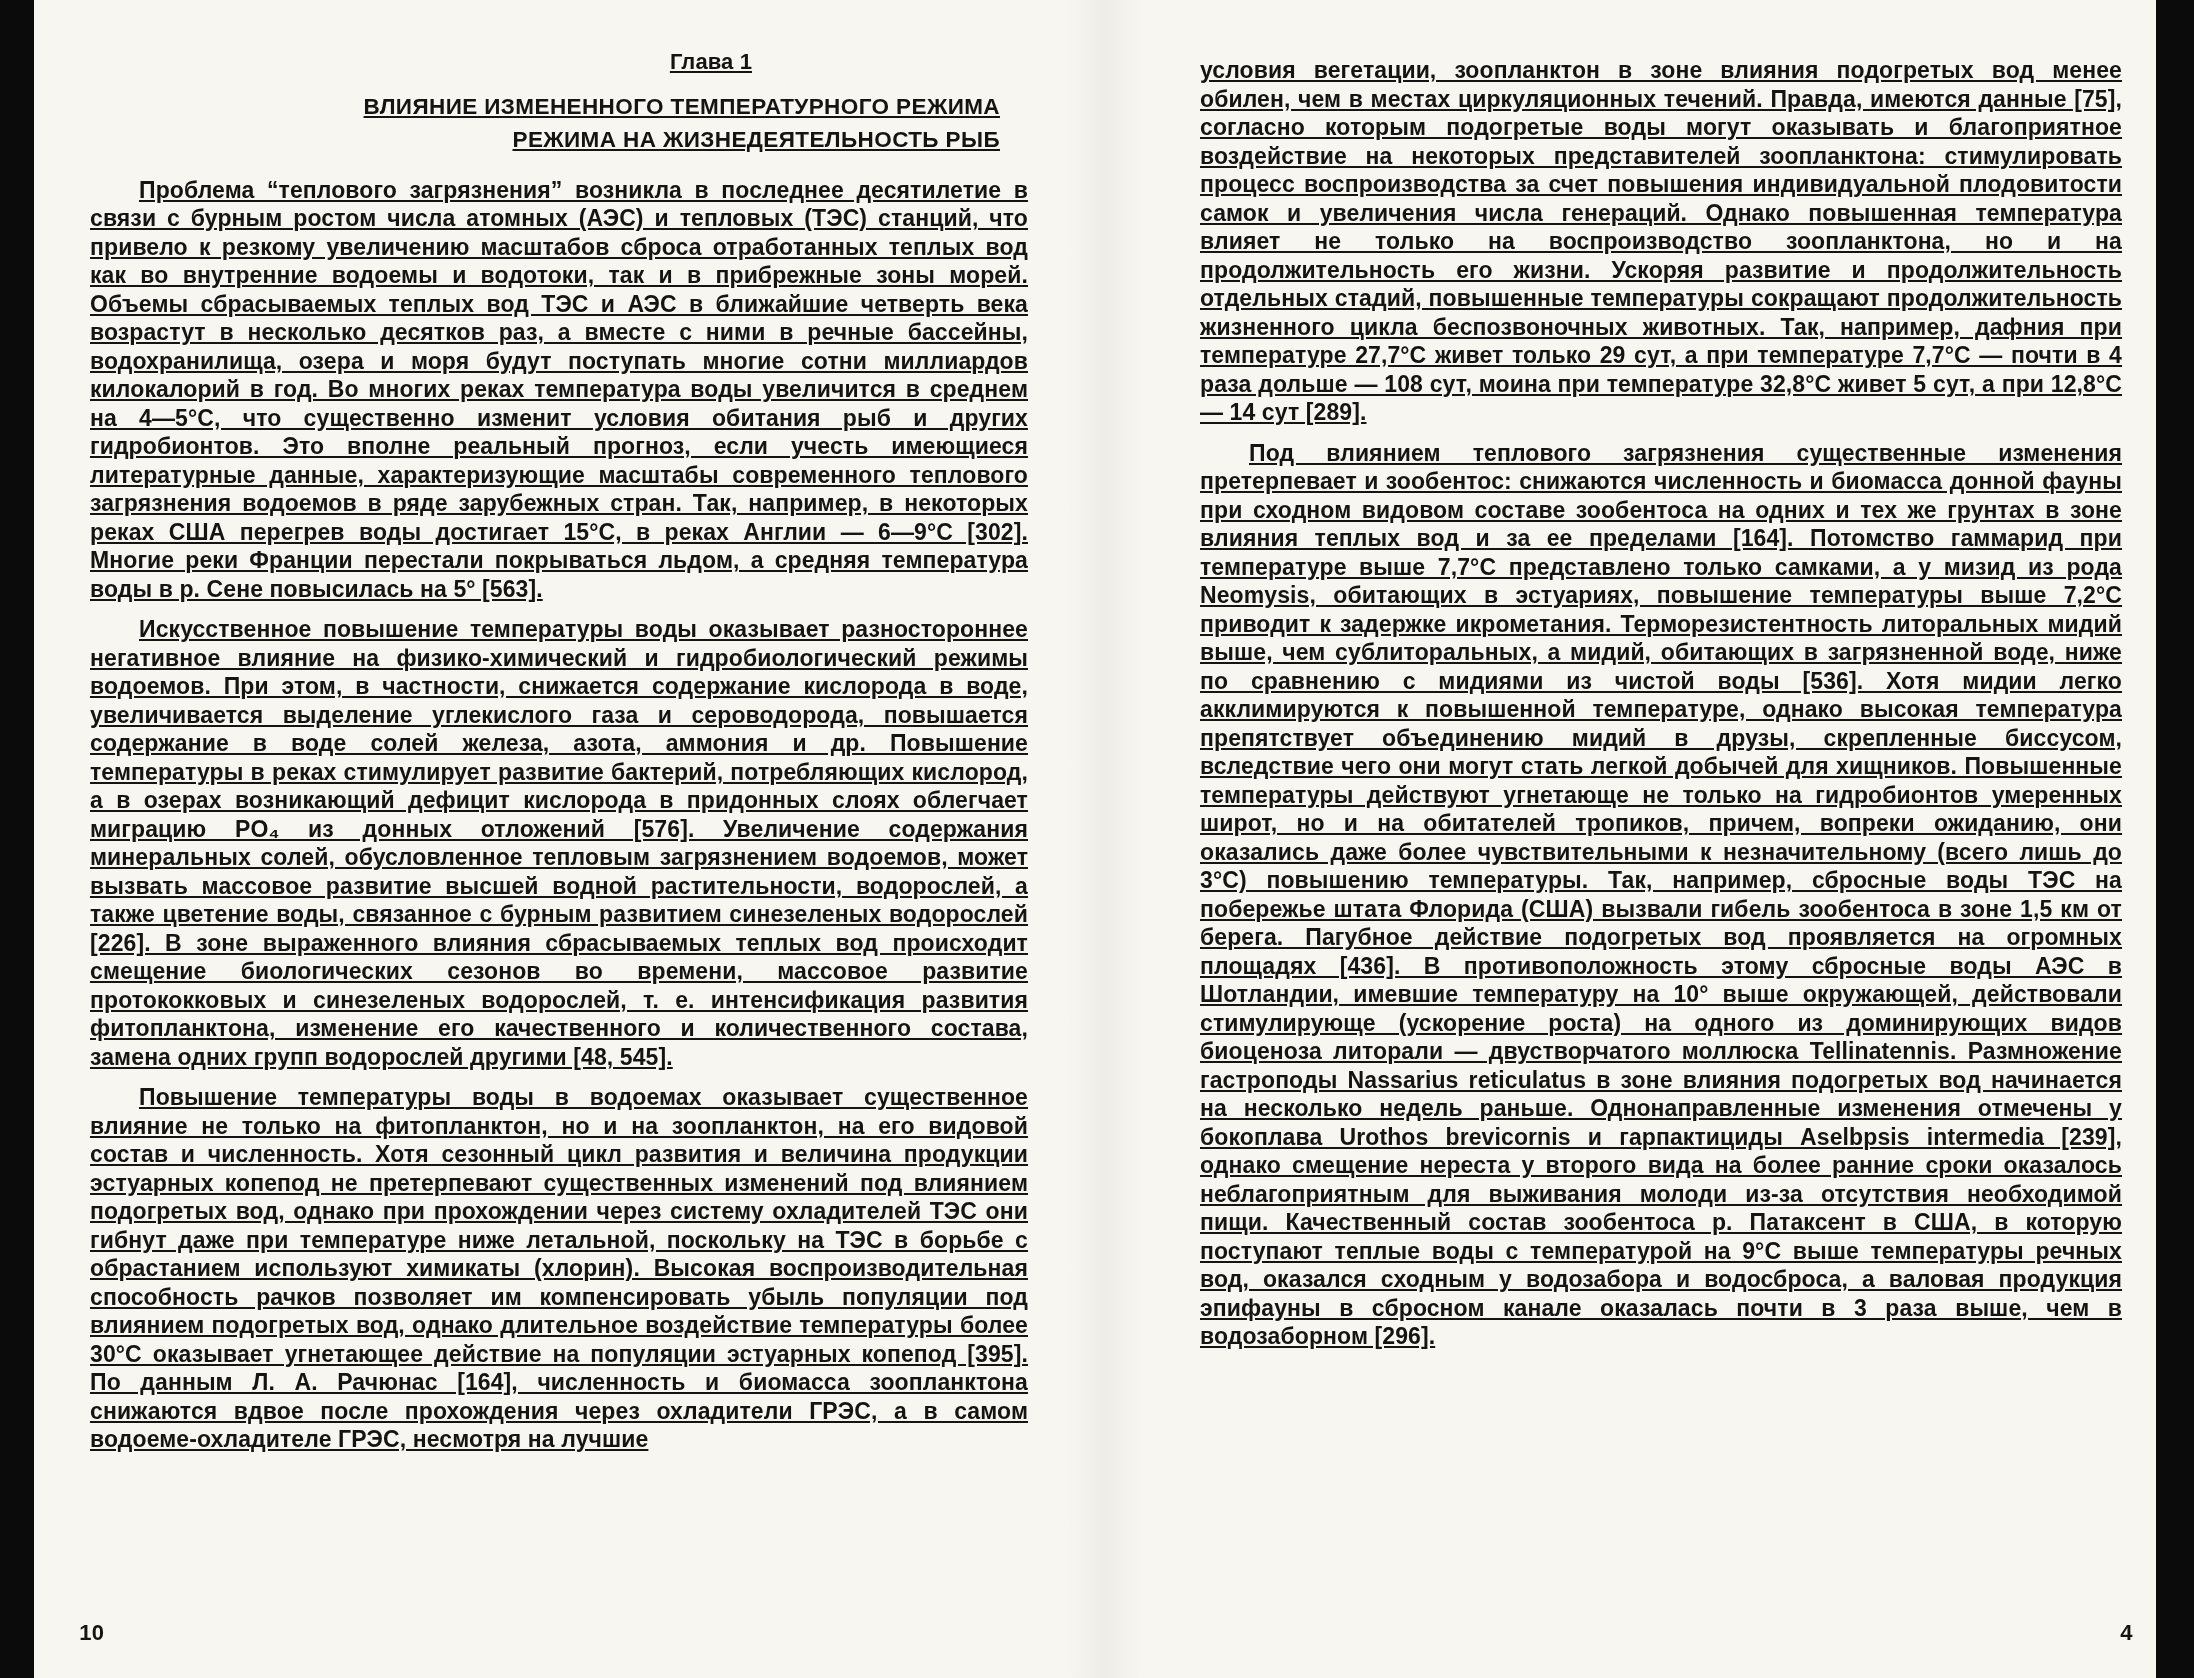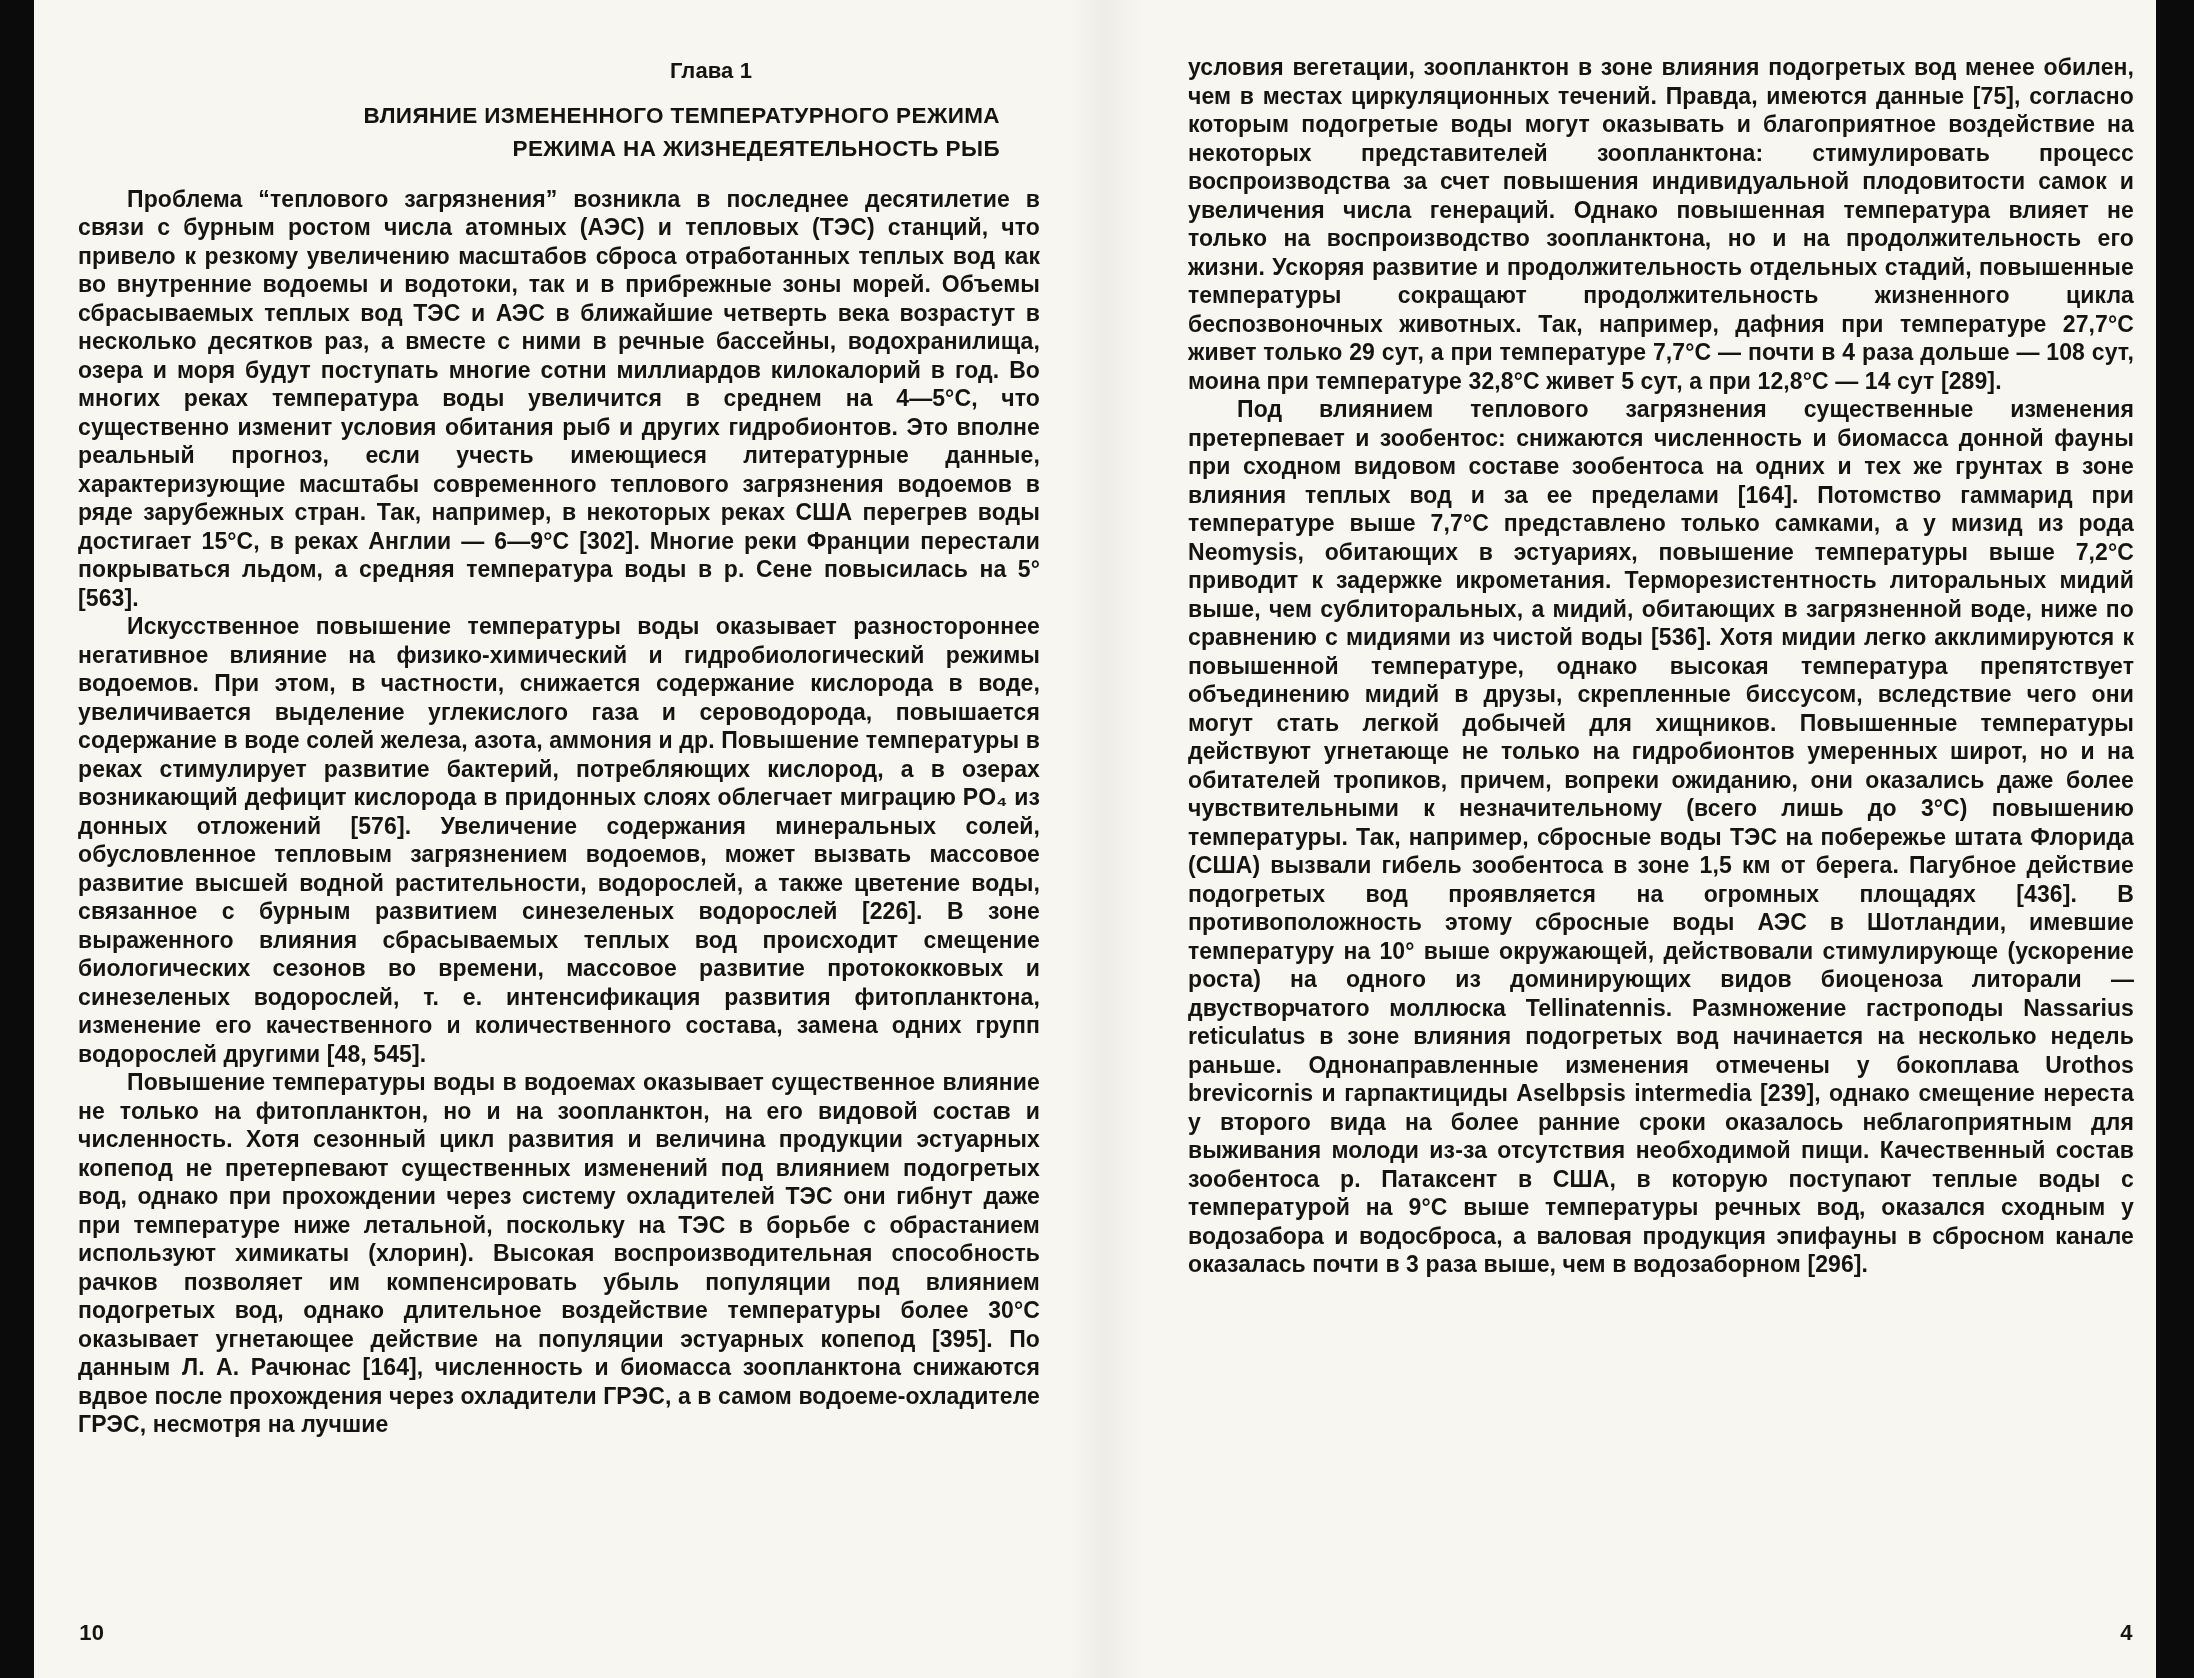--- a/index.html
+++ b/index.html
@@ -25,47 +25,48 @@
   .edge.left  { left: 0;  width: 34px; }
   .edge.right { right: 0; width: 38px; }
   .gutter {
     position: absolute;
     top: 0; bottom: 0;
     left: 1068px; width: 73px;
     background: linear-gradient(90deg, rgba(0,0,0,0) 0%, rgba(0,0,0,0.04) 50%, rgba(0,0,0,0) 100%);
   }
   .page {
     position: absolute;
-    top: 17px;
+    top: 8px;
     bottom: 0;
     font-size: 23px;
     line-height: 28.5px;
     font-weight: 600;
     text-align: justify;
     letter-spacing: 0.1px;
+    text-decoration: underline;
   }
   .page.pleft  { left: 78px;  width: 962px; padding-top: 40px; }
   .page.pright { left: 1188px; width: 946px; padding-top: 36px; }
 
   .chapter {
     font-weight: 700;
     font-size: 22px;
     text-align: right;
     margin: 0 288px 13.3px 0;
   }
   .title {
     font-weight: 700;
     font-size: 22.5px;
     line-height: 33px;
     text-align: right;
     letter-spacing: 0.4px;
     margin: 0 40px 20px 40px;
   }
   p.body-par {
-    margin: 0;
+    margin: 12px;
     text-indent: 49px;
   }
   p.body-par.noindent {
     text-indent: 0;
   }
   .pagenum {
     position: absolute;
     bottom: 32px;
     font-weight: 700;
     font-size: 22px;

